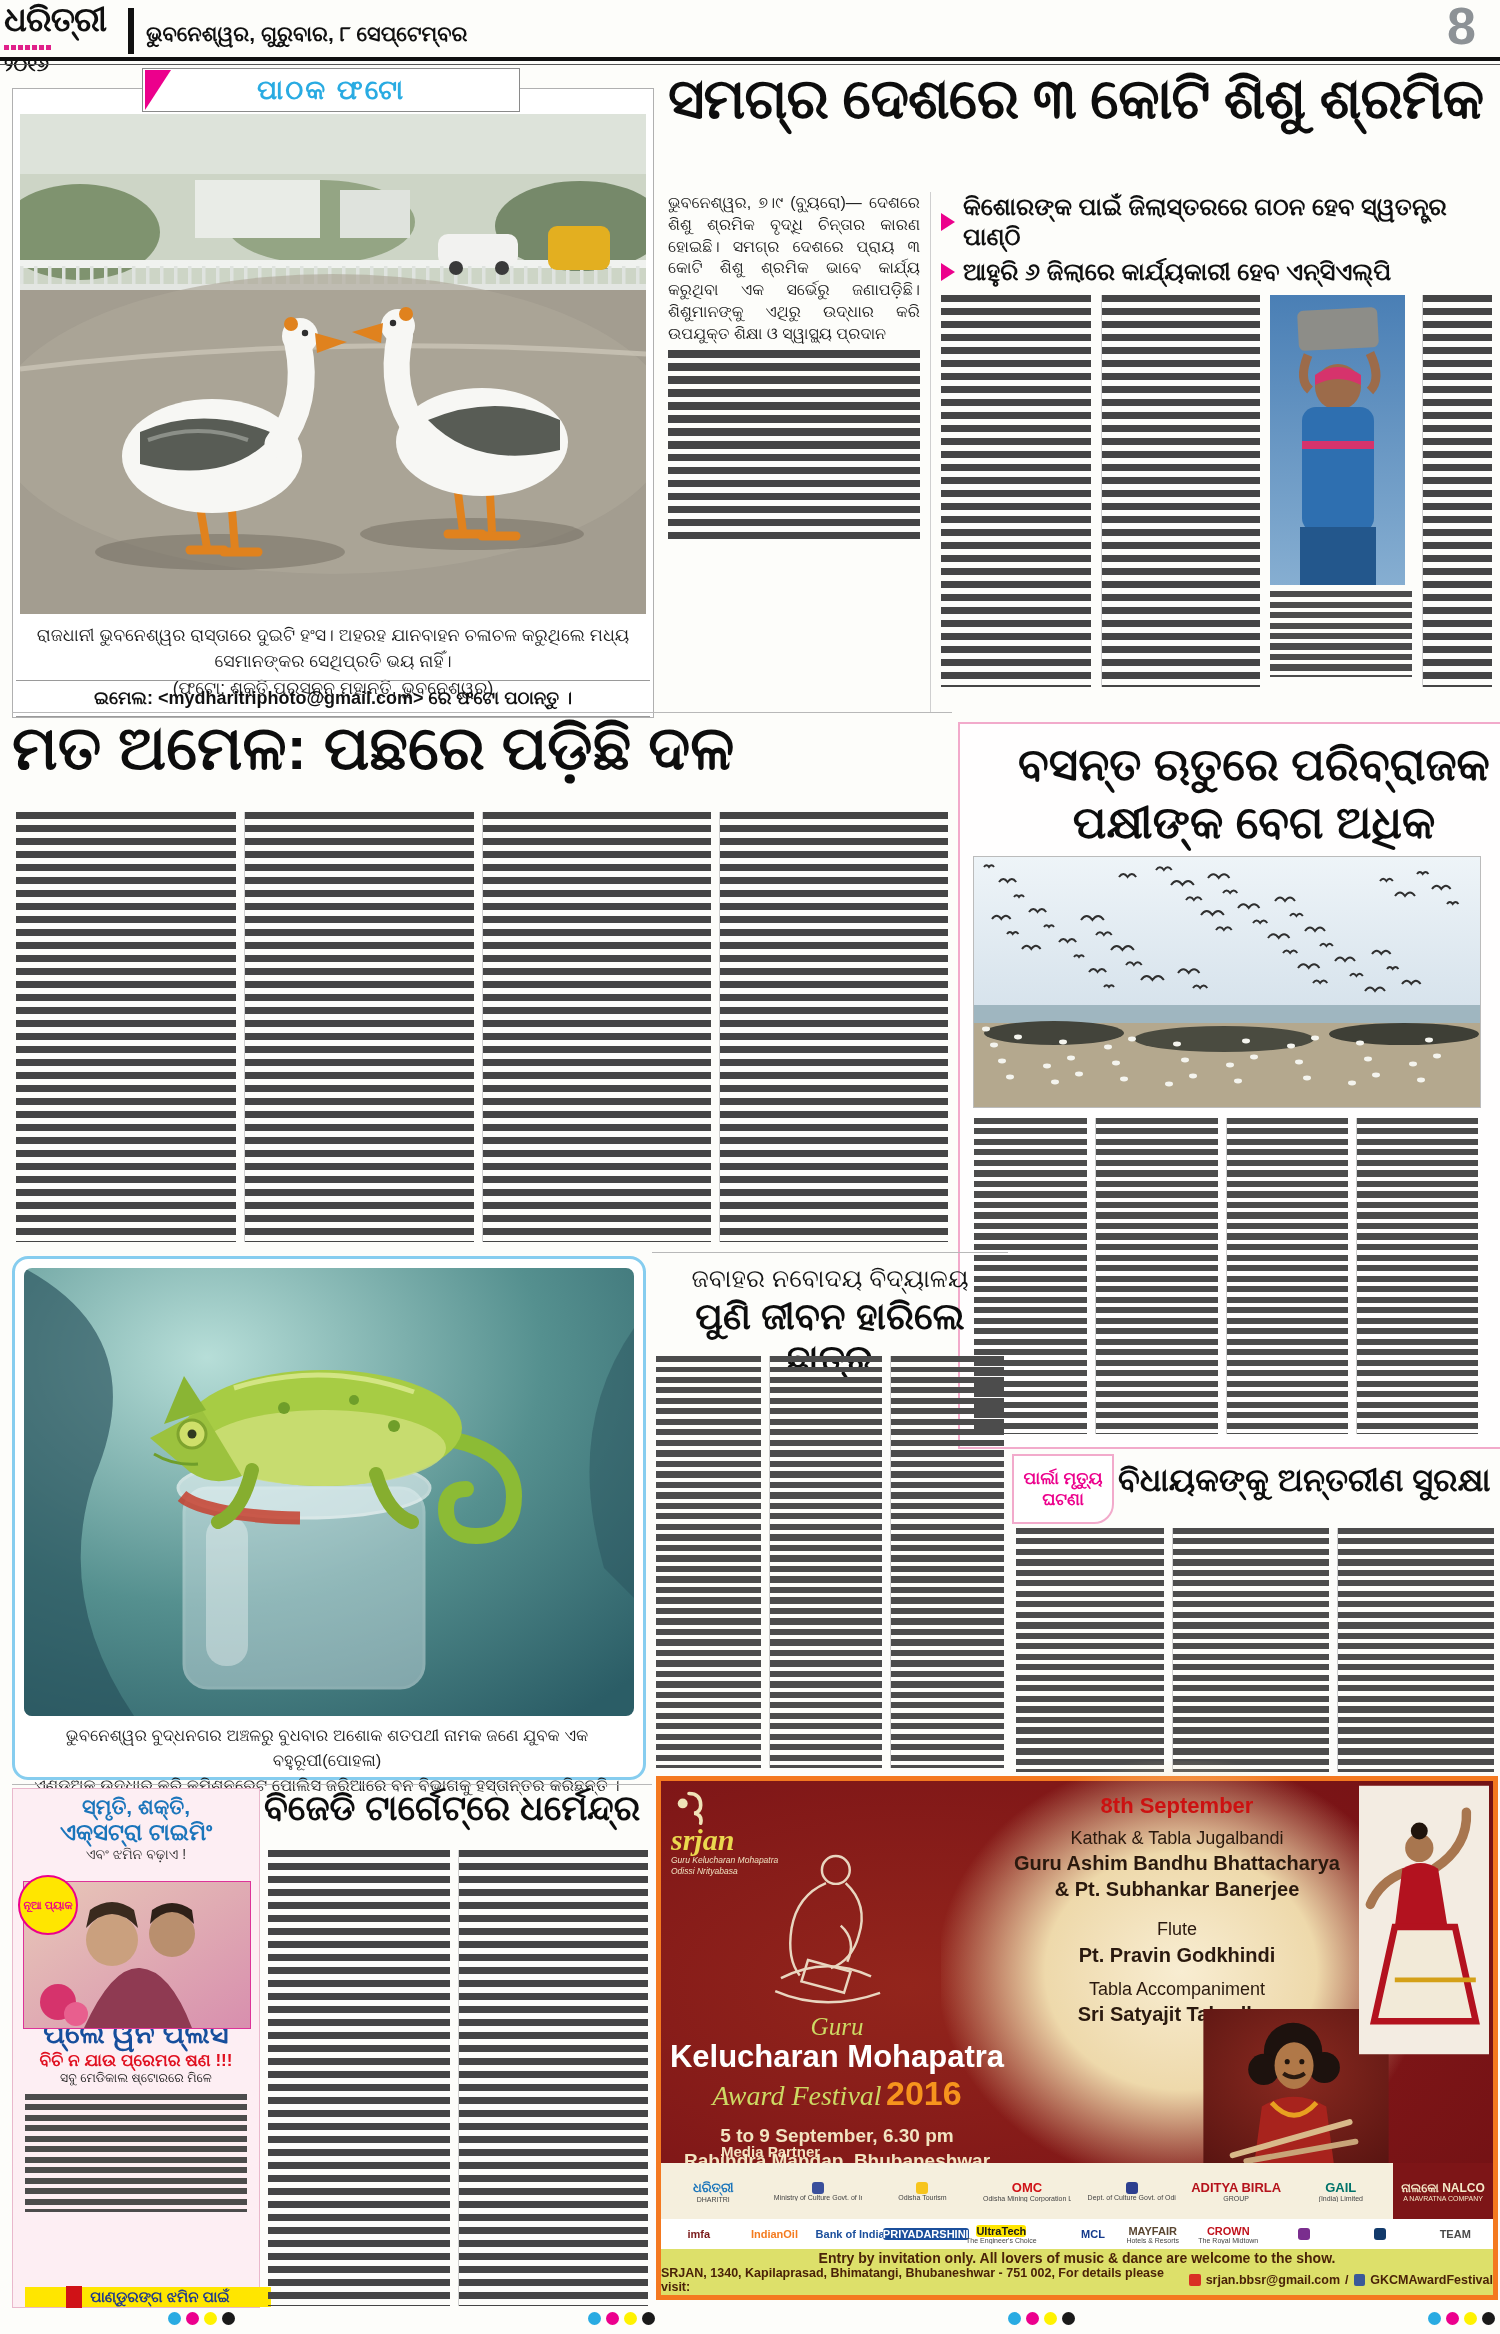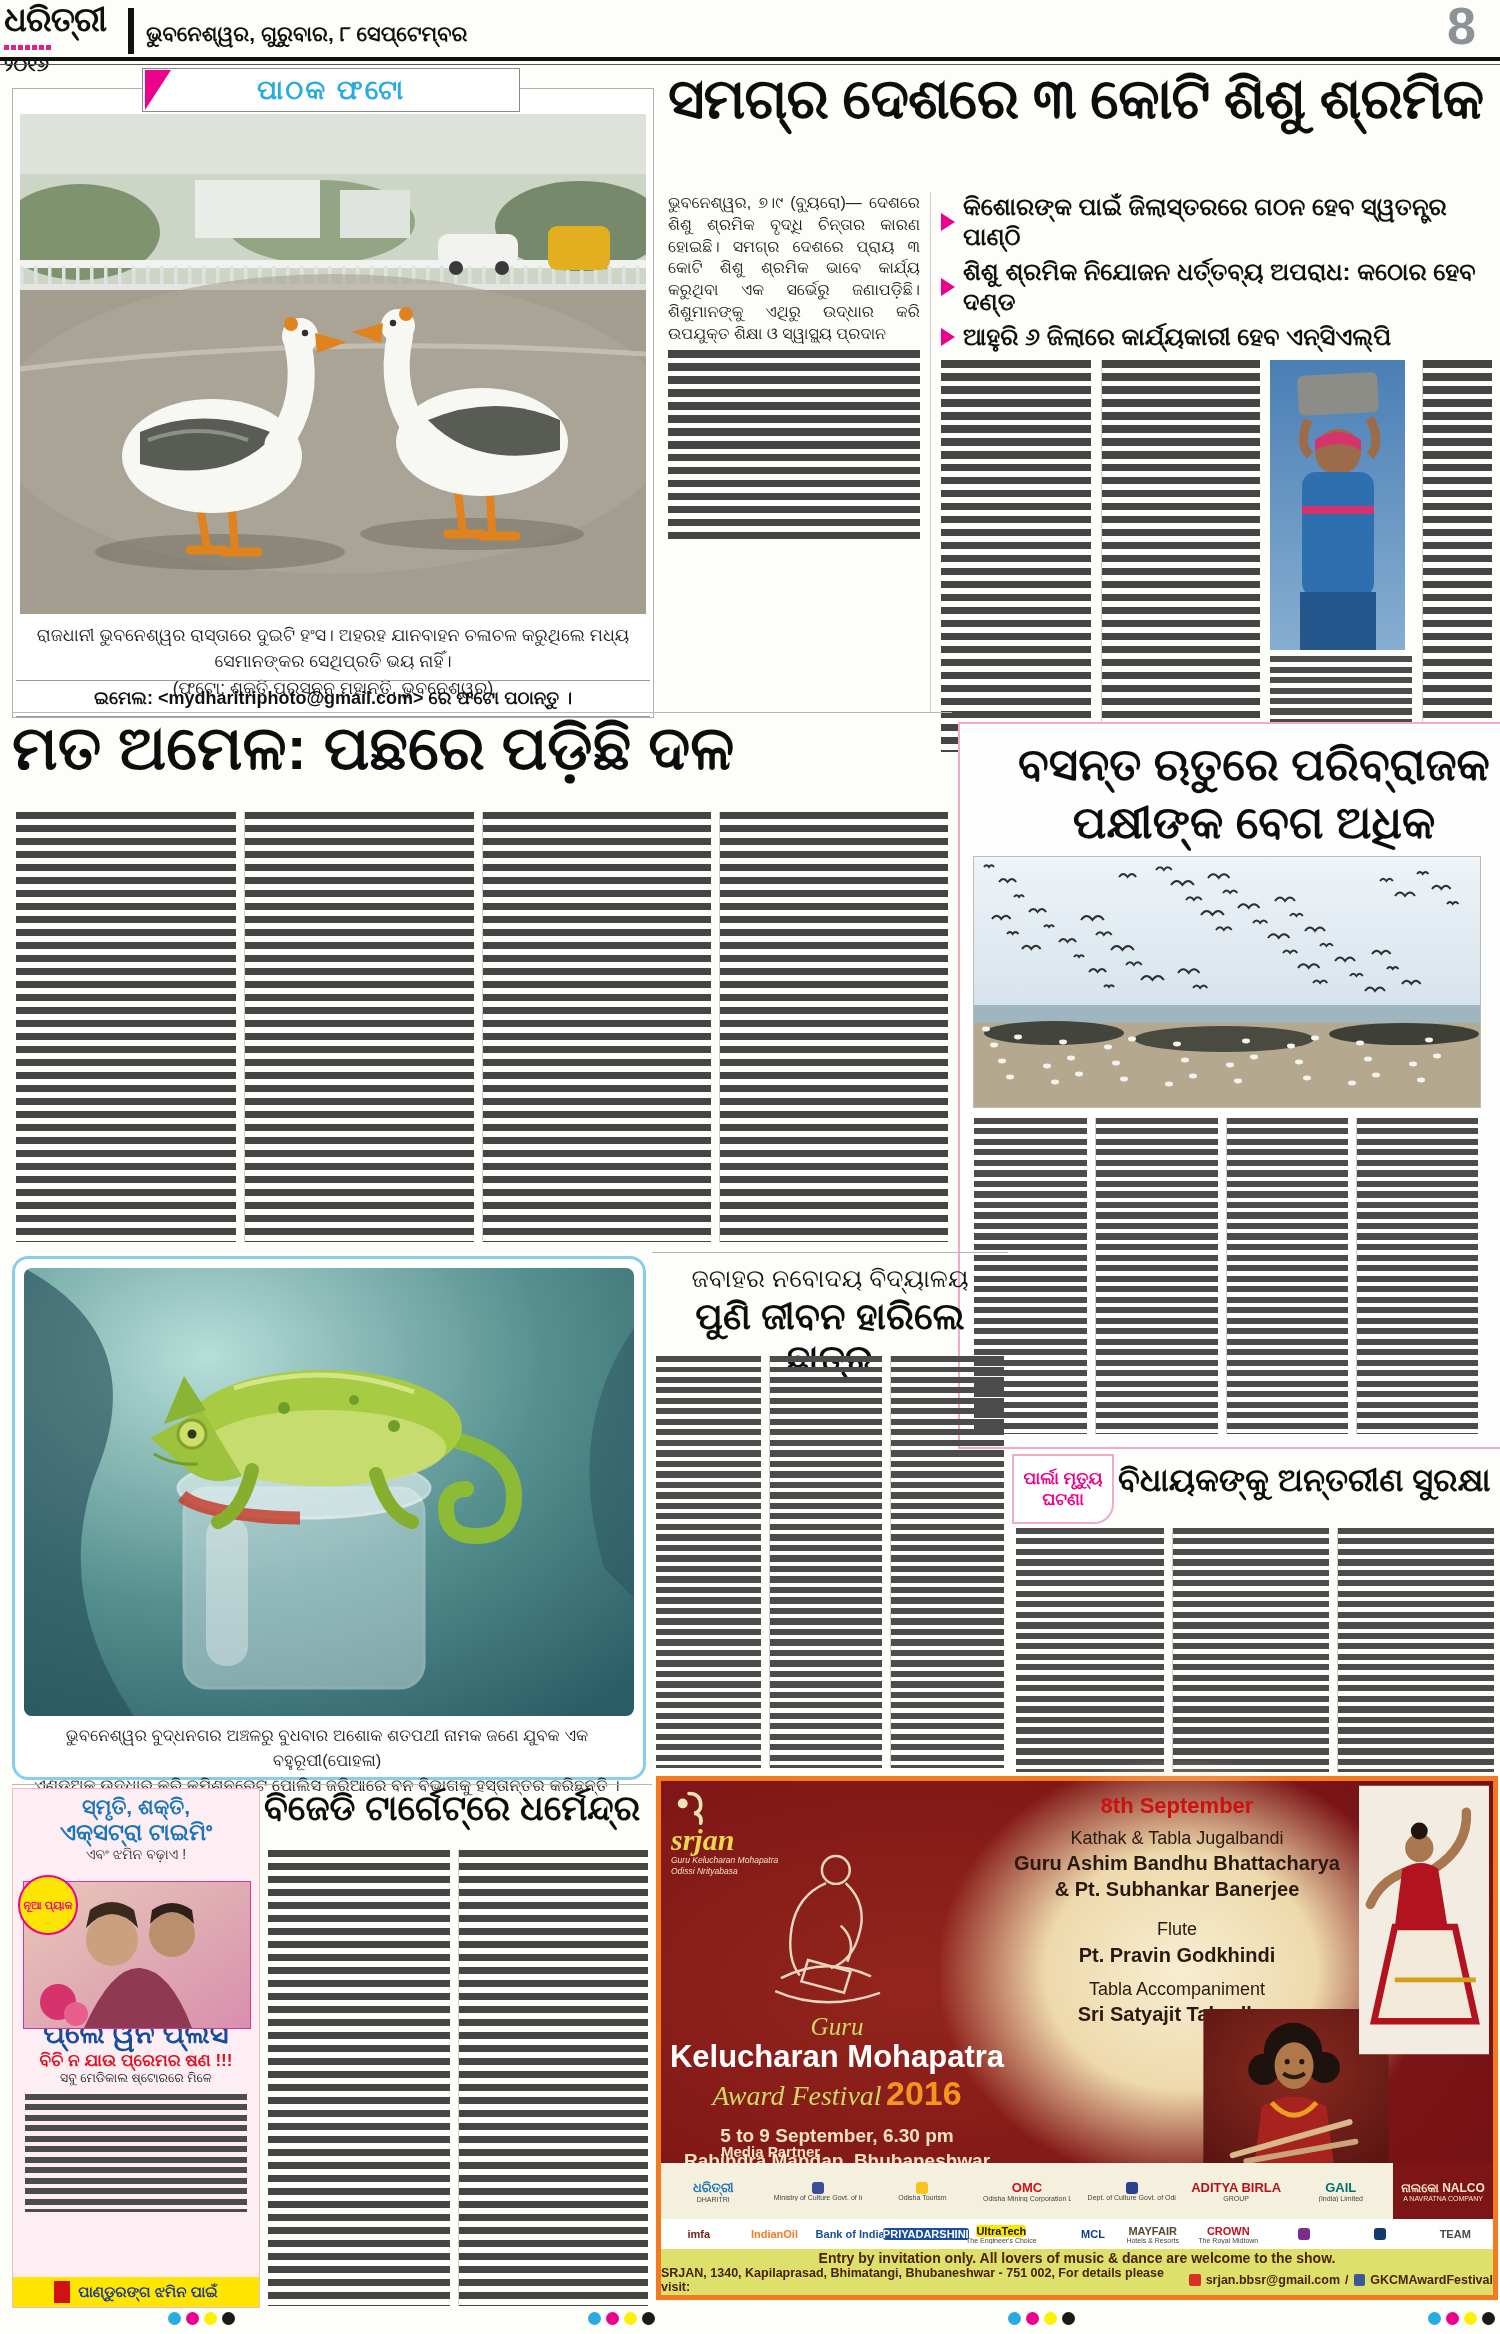--- a/index.html
+++ b/index.html
@@ -174,24 +174,20 @@
         <div class="gk" style="height:190px;margin-top:6px;"></div>
       </div>
       <div style="flex:1;margin-left:10px;border-left:1px solid #cfcfcf;padding-left:10px;">
         <div>
 
             <div class="bullet">
               <span class="tri"></span>
               <span class="bt">କିଶୋରଙ୍କ ପାଇଁ ଜିଲାସ୍ତରରେ ଗଠନ ହେବ ସ୍ୱତନ୍ତ୍ର ପାଣ୍ଠି</span>
             </div>
 
-            <div class="bullet">
-              <span class="tri"></span>
-              <span class="bt">ଶିଶୁ ଶ୍ରମିକ ନିଯୋଜନ ଧର୍ତ୍ତବ୍ୟ ଅପରାଧ: କଠୋର ହେବ ଦଣ୍ଡ</span>
-            </div>
 
             <div class="bullet">
               <span class="tri"></span>
               <span class="bt">ଆହୁରି ୬ ଜିଲାରେ କାର୍ଯ୍ୟକାରୀ ହେବ ଏନ୍ସିଏଲ୍ପି</span>
             </div>
           </div>
         <div class="cols" style="height:392px;margin-top:8px;">
           <div class="gk" style="width:150px;flex:none;"></div>
           <div class="gk" style="width:150px;flex:none;margin-left:10px;border-left:1px solid #cfcfcf;padding-left:8px;"></div>
           <div style="width:142px;flex:none;margin-left:10px;">
@@ -434,21 +430,21 @@
         <path d="M126,42 q22,-24 44,0 l-2,-14 q-20,-14 -40,0 z" fill="#2e2018"></path>
         <path d="M60,146 q28,-62 56,-60 q30,2 52,60 z" fill="#8f3a52"></path>
         <circle cx="34" cy="120" r="18" fill="#d6336c"></circle>
           <circle cx="52" cy="132" r="12" fill="#e85f8e"></circle>
       </svg>
     </div>
     <div class="ctr b" style="margin-top:154px;font-size:29px;color:#164e9c;">ପ୍ଲେ ୱିନ ପ୍ଲସ</div>
     <div class="ctr b" style="font-size:17px;color:#e01020;">ବିଚି ନ ଯାଉ ପ୍ରେମର ଷଣ !!!</div>
     <div class="ctr" style="font-size:12.5px;color:#222;">ସବୁ ମେଡିକାଲ ଷ୍ଟୋରରେ ମିଳେ</div>
     <div class="gk-sm" style="margin:8px 12px 0 12px;height:118px;"></div>
-    <div class="mad-foot abs" style="left:0;bottom:0;width:246px;height:30px;">
+    <div class="mad-foot abs" style="left:12px;bottom:0;width:246px;height:20px;">
       <span style="width:16px;height:22px;background:#d01217;display:inline-block;margin-right:8px;"></span>
       <span>ପାଣ୍ଡୁରଙ୍ଗ ଝମିନ ପାଇଁ</span>
     </div>
   </div>
 
   <div class="abs" style="left:264px;top:1788px;width:388px;height:520px;">
     <div style="font-size:35px;font-weight:bold;color:#0d0d0d;">ବିଜେଡି ଟାର୍ଗେଟ୍ରେ ଧର୍ମେନ୍ଦ୍ର</div>
     <div class="cols abs" style="left:0;top:62px;width:388px;height:456px;">
       <div class="col gk"></div>
       <div class="col gk"></div>

